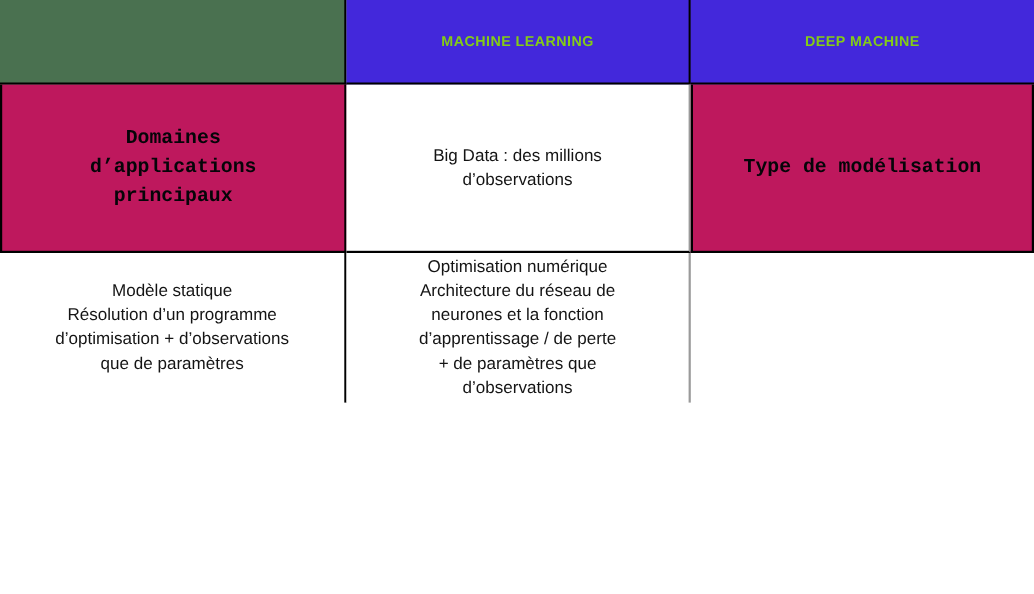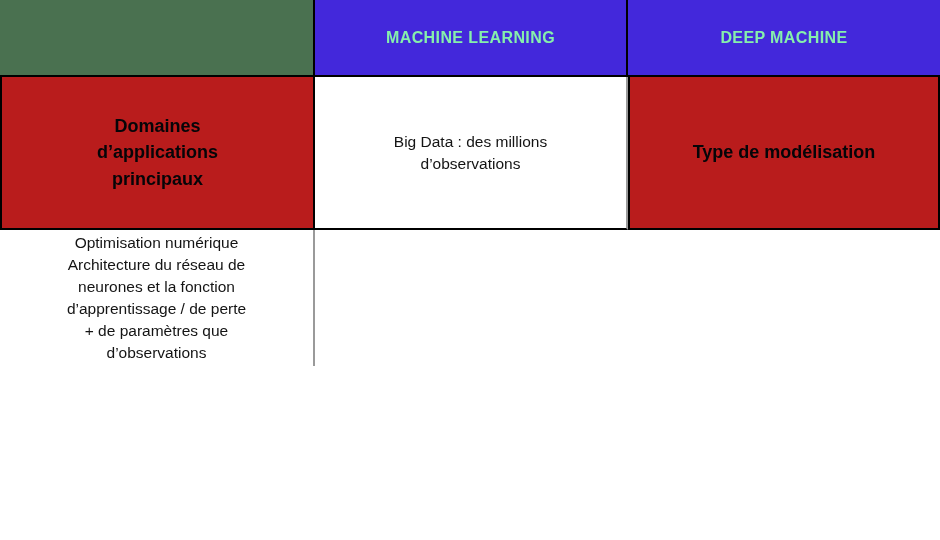--- a/index.html
+++ b/index.html
@@ -32,38 +32,39 @@
     white-space: pre-line;
   }
   
   .corner-cell {
     background: #4a7150;
     border-right: 2px solid #000000;
     border-bottom: 2px solid #000000;
   }
   .head-cell {
     background: #4328db;
-    color: #86efac;
+    color: #84cc16;
     font-weight: bold;
-    font-size: 16px;
+    font-size: 13px;
     letter-spacing: 0.4px;
     border-bottom: 2px solid #000000;
   }
   .head-ml { border-right: 2px solid #000000; }
   
   .label-cell {
-    background: #b91c1c;
+    background: #be185d;
     color: #050508;
     font-weight: bold;
     font-size: 18px;
     line-height: 1.48;
     border-left: 2px solid #000000;
     border-right: 2px solid #000000;
     border-bottom: 2px solid #000000;
     padding: 4px 14px;
+    font-family: Liberation Mono, monospace;
   }
   .label-last { border-bottom: 2px solid #000000; text-align: center; }
   
   .body-cell {
     background: #ffffff;
     color: #141414;
     font-size: 15.5px;
     line-height: 1.42;
     padding: 6px 10px;
   }
@@ -88,20 +89,24 @@
     <div class="cell head-cell">DEEP MACHINE</div>
 
     <div class="cell label-cell">Domaines
 d’applications
 principaux</div>
 
     <div class="cell body-cell dl-cell">Big Data : des millions
 d’observations</div>
 
     <div class="cell label-cell label-last">Type de modélisation</div>
+    <div class="cell body-cell ml-cell no-bottom">Modèle statique
+Résolution d’un programme
+d’optimisation + d’observations
+que de paramètres</div>
     <div class="cell body-cell dl-cell no-bottom">Optimisation numérique
 Architecture du réseau de
 neurones et la fonction
 d’apprentissage / de perte
 + de paramètres que
 d’observations</div>
 
   </div>
 </div>
 

